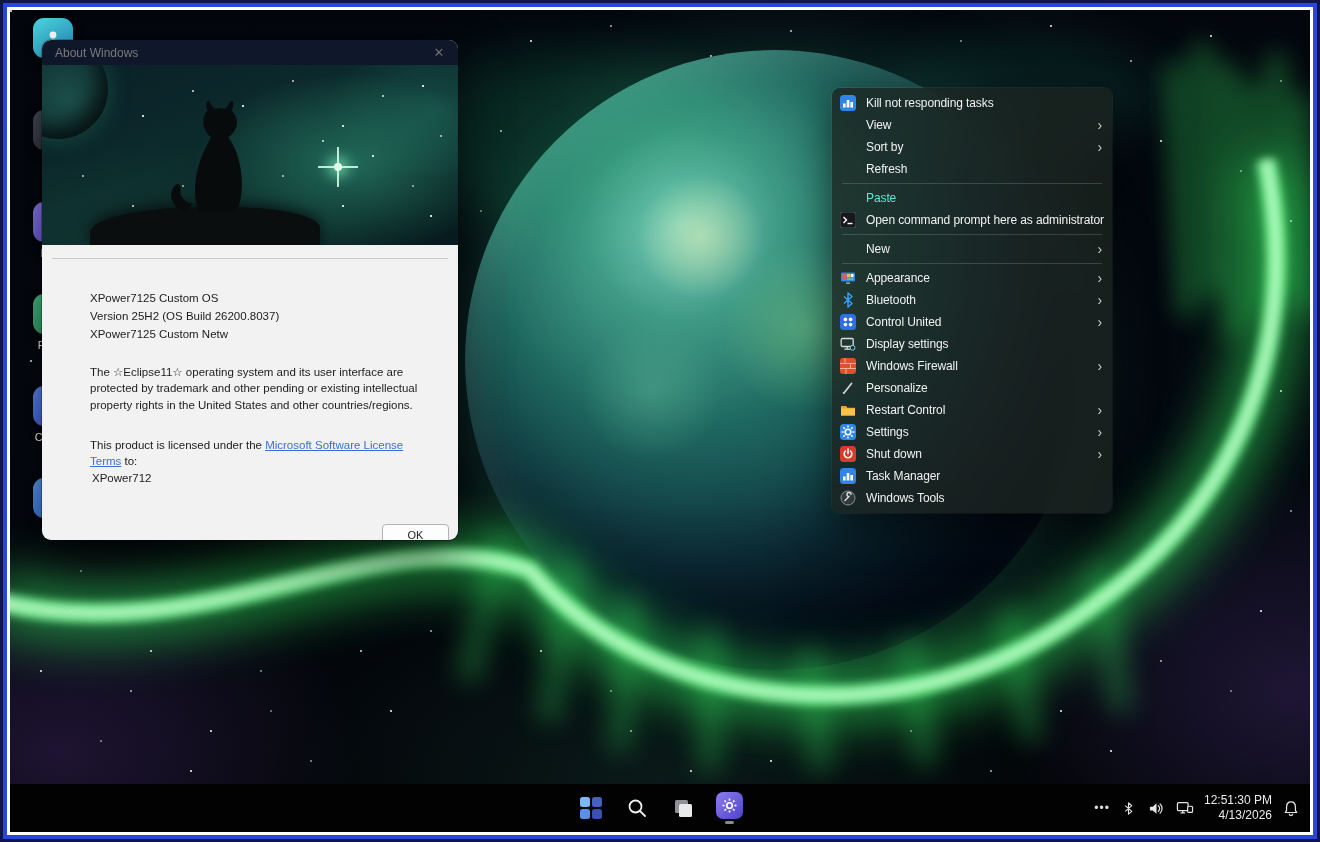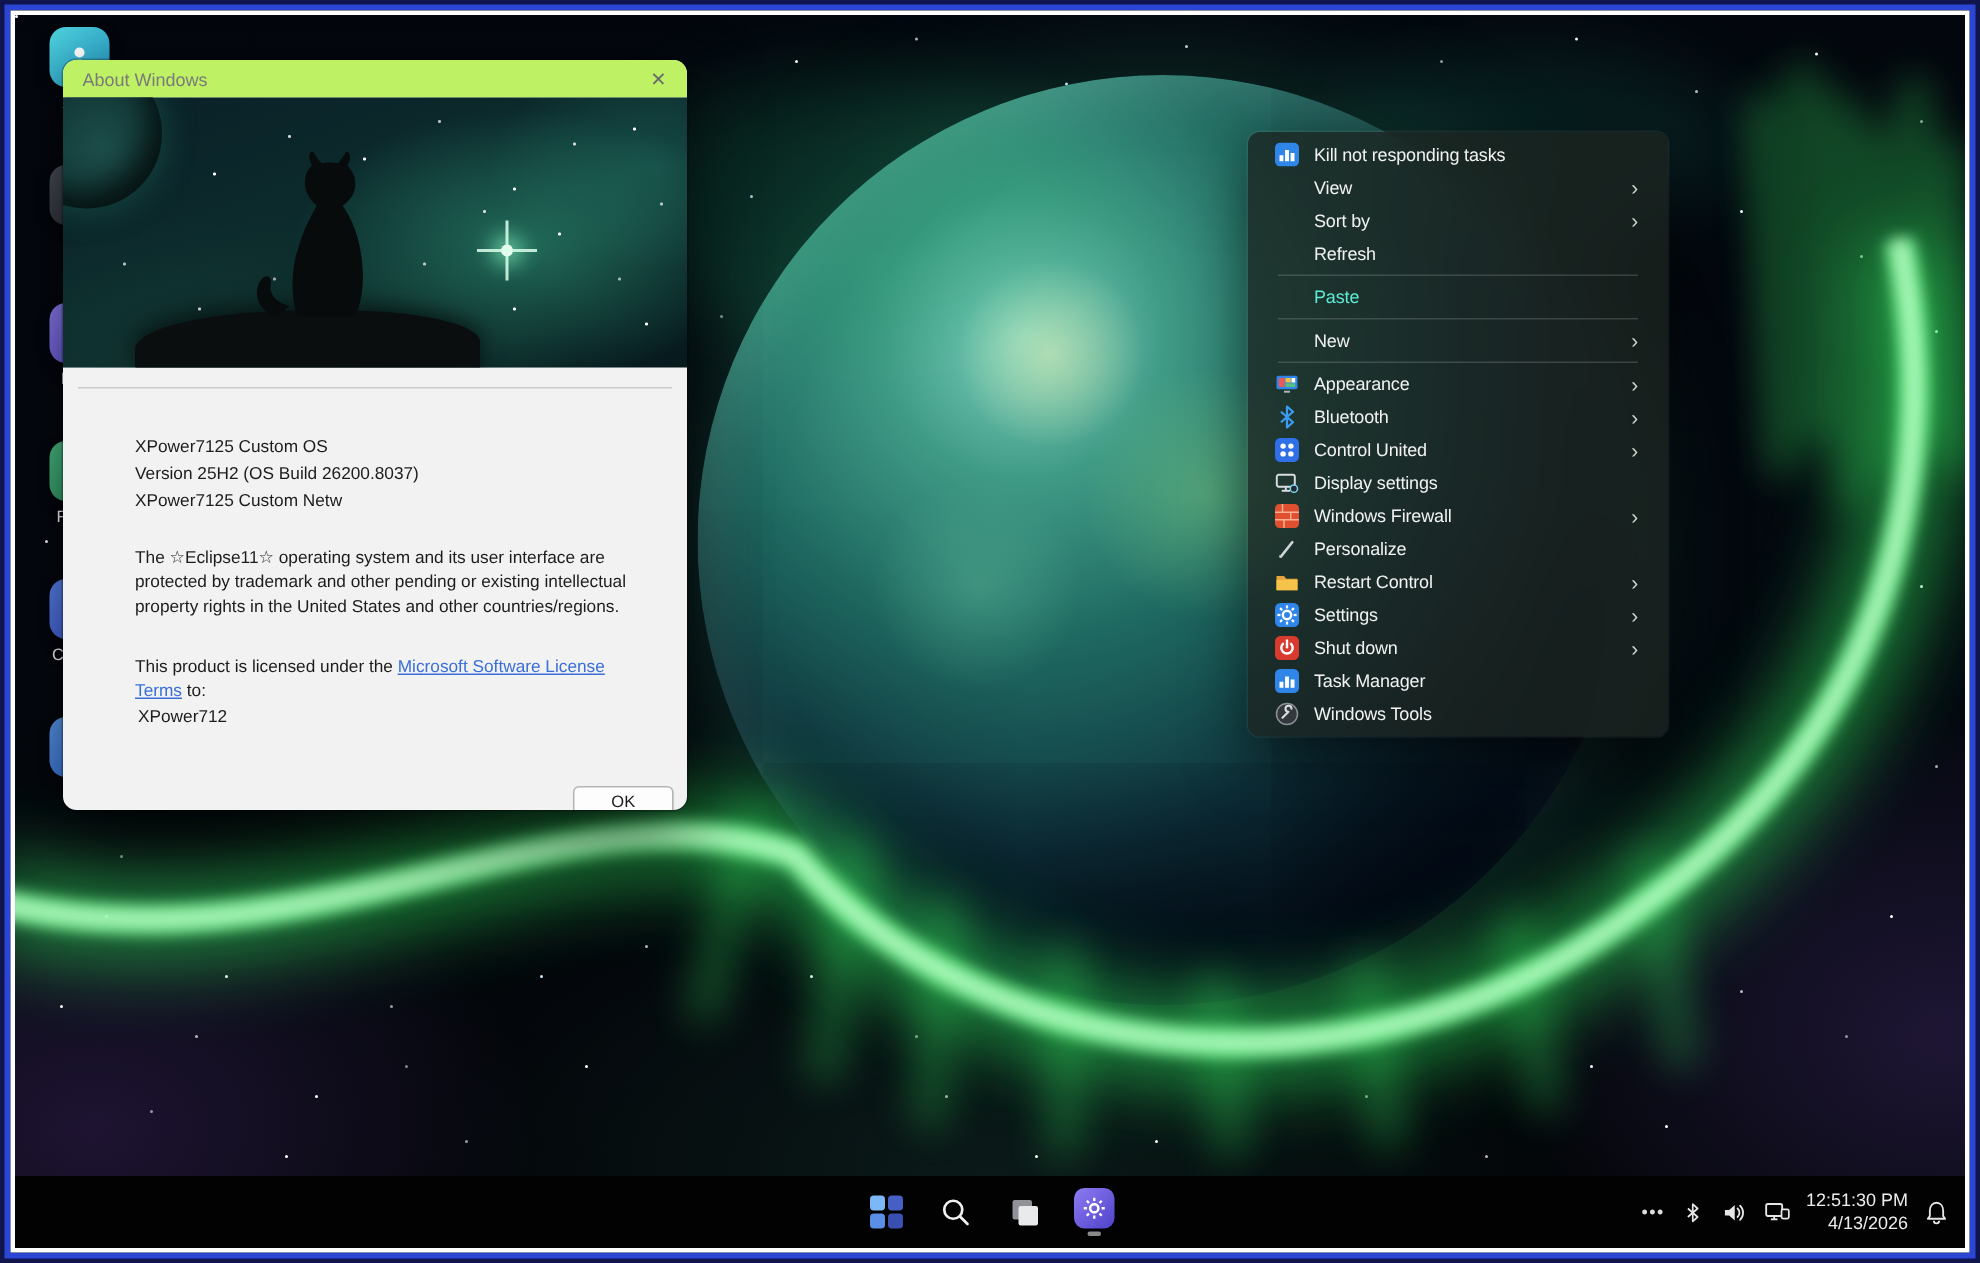--- a/index.html
+++ b/index.html
@@ -50,21 +50,21 @@
   .g-admin  { background:linear-gradient(140deg,#4fd4de,#2596c6); }
   .g-thispc { background:linear-gradient(140deg,#4b525c,#23272e); }
   .g-net    { background:linear-gradient(140deg,#8f82f5,#5d4fd6); }
   .g-rec    { background:linear-gradient(140deg,#4cc488,#2a8f5f); }
   .g-cpl    { background:linear-gradient(140deg,#5e8af5,#3a55d8); }
   .g-ext    { background:linear-gradient(140deg,#5ea0f5,#2f6ad8); }
 
   
   .dialog { position:absolute; left:32px; top:30px; width:416px; height:500px; background:#f2f2f2;
     border-radius:9px; box-shadow:0 18px 50px rgba(0,0,0,.6), 0 0 0 1px rgba(0,0,0,.25); overflow:hidden; z-index:5; }
-  .dlg-titlebar { height:25px; background:#bef264; display:flex; align-items:center; padding:0 8px 0 13px; }
+  .dlg-titlebar { height:25px; background:#0f172a; display:flex; align-items:center; padding:0 8px 0 13px; }
   .dlg-title { font-size:12px; color:#7a7a7a; flex:1; }
   .dlg-close { width:22px; height:18px; display:flex; align-items:center; justify-content:center;
     color:#6b6b6b; font-size:13px; cursor:pointer; }
   .dlg-banner { position:relative; height:180px; overflow:hidden;
     background:
       radial-gradient(ellipse 220px 130px at 74% 55%, rgba(60,190,150,.45), transparent 70%),
       radial-gradient(ellipse 160px 100px at 95% 25%, rgba(40,140,120,.35), transparent 70%),
       radial-gradient(ellipse 300px 160px at 30% 110%, rgba(25,70,60,.6), transparent 75%),
       linear-gradient(160deg, #0a2027 0%, #0c2b2c 45%, #071a1d 100%); }
   .bn-stars { position:absolute; width:1.6px; height:1.6px; border-radius:50%; background:#dff;
@@ -91,21 +91,21 @@
   .dlg-line3 { position:absolute; left:48px; top:69px; }
   .dlg-tm    { position:absolute; left:48px; top:105px; width:358px; line-height:1.42; }
   .dlg-lic   { position:absolute; left:48px; top:178px; width:332px; line-height:1.42; }
   .dlg-lic a { color:#3a6fd8; text-decoration:underline; cursor:pointer; }
   .dlg-licensee { position:absolute; left:50px; top:213px; }
   .dlg-ok { position:absolute; right:9px; bottom:8px; width:67px; height:22px; background:#fdfdfd;
     border:1px solid #b4b4b4; border-radius:4px; font-size:11px; color:#1c1c1c;
     display:flex; align-items:center; justify-content:center; cursor:pointer; box-shadow:0 1px 1px rgba(0,0,0,.08); }
 
   
-  .ctx-menu { position:absolute; left:822px; top:78px; width:280px; padding:4px 10px; z-index:4;
+  .ctx-menu { position:absolute; left:822px; top:78px; width:280px; padding:4px 0; z-index:4;
     background:rgba(28,36,32,.78); backdrop-filter:blur(14px); border-radius:8px;
     box-shadow:0 14px 40px rgba(0,0,0,.55), 0 0 0 1px rgba(255,255,255,.08); }
   .menu-item { height:22px; display:flex; align-items:center; padding:0 10px 0 8px; color:#f2f2f2;
     font-size:12px; letter-spacing:-.1px; cursor:pointer; white-space:nowrap; }
   .menu-item.disabled { color:#5eead4; cursor:default; }
   .mi-icon { width:26px; display:flex; align-items:center; justify-content:flex-start; flex:none; }
   .mi-icon svg { display:block; }
   .mi-label { flex:1; overflow:visible; }
   .mi-chevron { color:#cfd4d0; font-size:14px; line-height:1; margin-left:6px; }
   .menu-sep { border-top:1px solid rgba(255,255,255,.16); margin:3px 10px; }
@@ -288,20 +288,30 @@
     </div>
     <div class="menu-item">
       <span class="mi-icon"></span>
       <span class="mi-label">Refresh</span>
     </div>
     <div class="menu-sep"></div>
     <div class="menu-item disabled">
       <span class="mi-icon"></span>
       <span class="mi-label">Paste</span>
     </div>
+    <div class="menu-item">
+      <span class="mi-icon">
+              <svg width="16" height="16" viewBox="0 0 16 16">
+                <rect width="16" height="16" rx="3" fill="#17191c" stroke="#5a5f66" stroke-width=".8"></rect>
+                <polyline points="3.5,5 6.5,8 3.5,11" fill="none" stroke="#fff" stroke-width="1.4"></polyline>
+                <line x1="7.5" y1="11.5" x2="12.5" y2="11.5" stroke="#fff" stroke-width="1.4"></line>
+              </svg>
+            </span>
+      <span class="mi-label">Open command prompt here as administrator</span>
+    </div>
     <div class="menu-sep"></div>
     <div class="menu-item">
       <span class="mi-icon"></span>
       <span class="mi-label">New</span>
       <span class="mi-chevron">›</span>
     </div>
     <div class="menu-sep"></div>
     <div class="menu-item">
       <span class="mi-icon">
               <svg width="16" height="16" viewBox="0 0 16 16">

